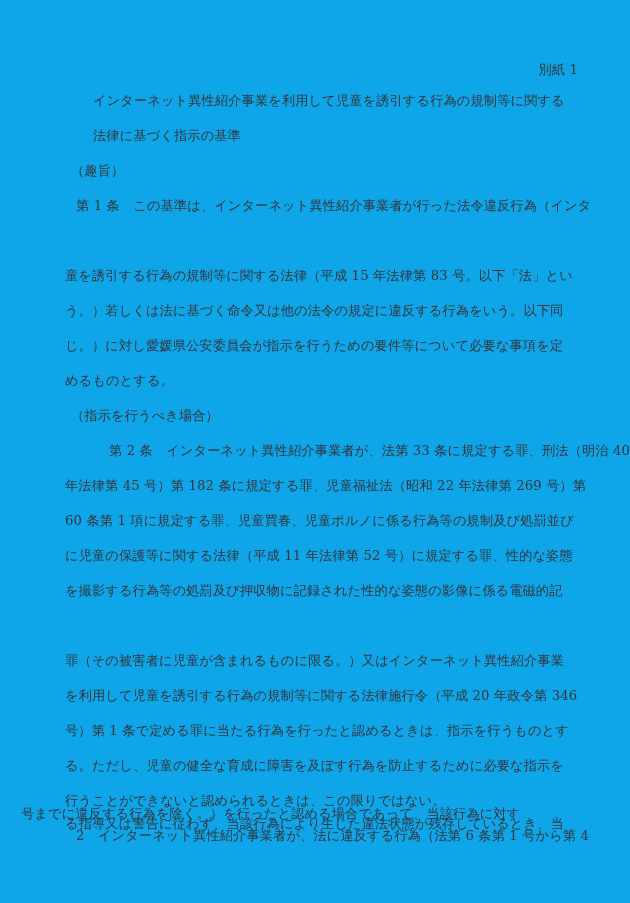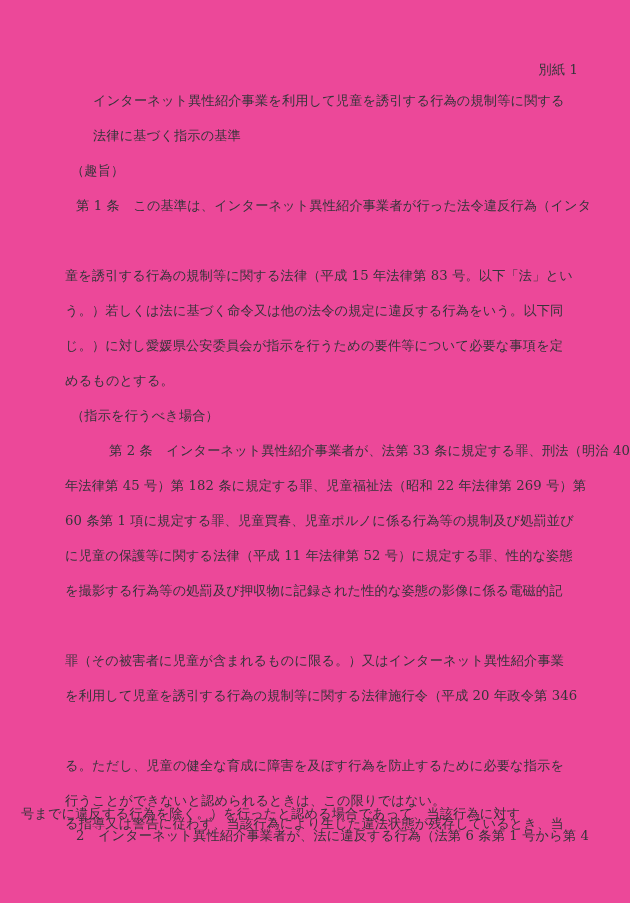--- a/index.html
+++ b/index.html
@@ -13,21 +13,21 @@
     overflow: hidden;
     font-family: "DejaVu Serif", "Liberation Serif", serif;
     color: #35353a;
     -webkit-font-smoothing: antialiased;
   }
 
   #page {
     position: relative;
     width: 630px;
     height: 903px;
-    background: #ec4899;
+    background: #0ea5e9;
   }
 
   
   .line {
     position: absolute;
     left: 0;
     width: 630px;
     height: 35px;
     line-height: 35px;
     font-size: 13.2px;
@@ -125,20 +125,23 @@
   </div>
   <div class="line body" style="top: 573px;">
     <span>を撮影する行為等の処罰及び押収物に記録された性的な姿態の影像に係る電磁的記</span>
   </div>
   <div class="line body" style="top: 643px;">
     <span>罪（その被害者に児童が含まれるものに限る。）又はインターネット異性紹介事業</span>
   </div>
   <div class="line body" style="top: 678px;">
     <span>を利用して児童を誘引する行為の規制等に関する法律施行令（平成 20 年政令第 346</span>
   </div>
+  <div class="line body" style="top: 713px;">
+    <span>号）第 1 条で定める罪に当たる行為を行ったと認めるときは、指示を行うものとす</span>
+  </div>
   <div class="line body" style="top: 748px;">
     <span>る。ただし、児童の健全な育成に障害を及ぼす行為を防止するために必要な指示を</span>
   </div>
   <div class="line body" style="top: 783px;">
     <span>行うことができないと認められるときは、この限りではない。</span>
   </div>
 
   <div class="line article" style="top: 818px;">
     <span>2　インターネット異性紹介事業者が、法に違反する行為（法第 6 条第 1 号から第 4</span>
   </div>

